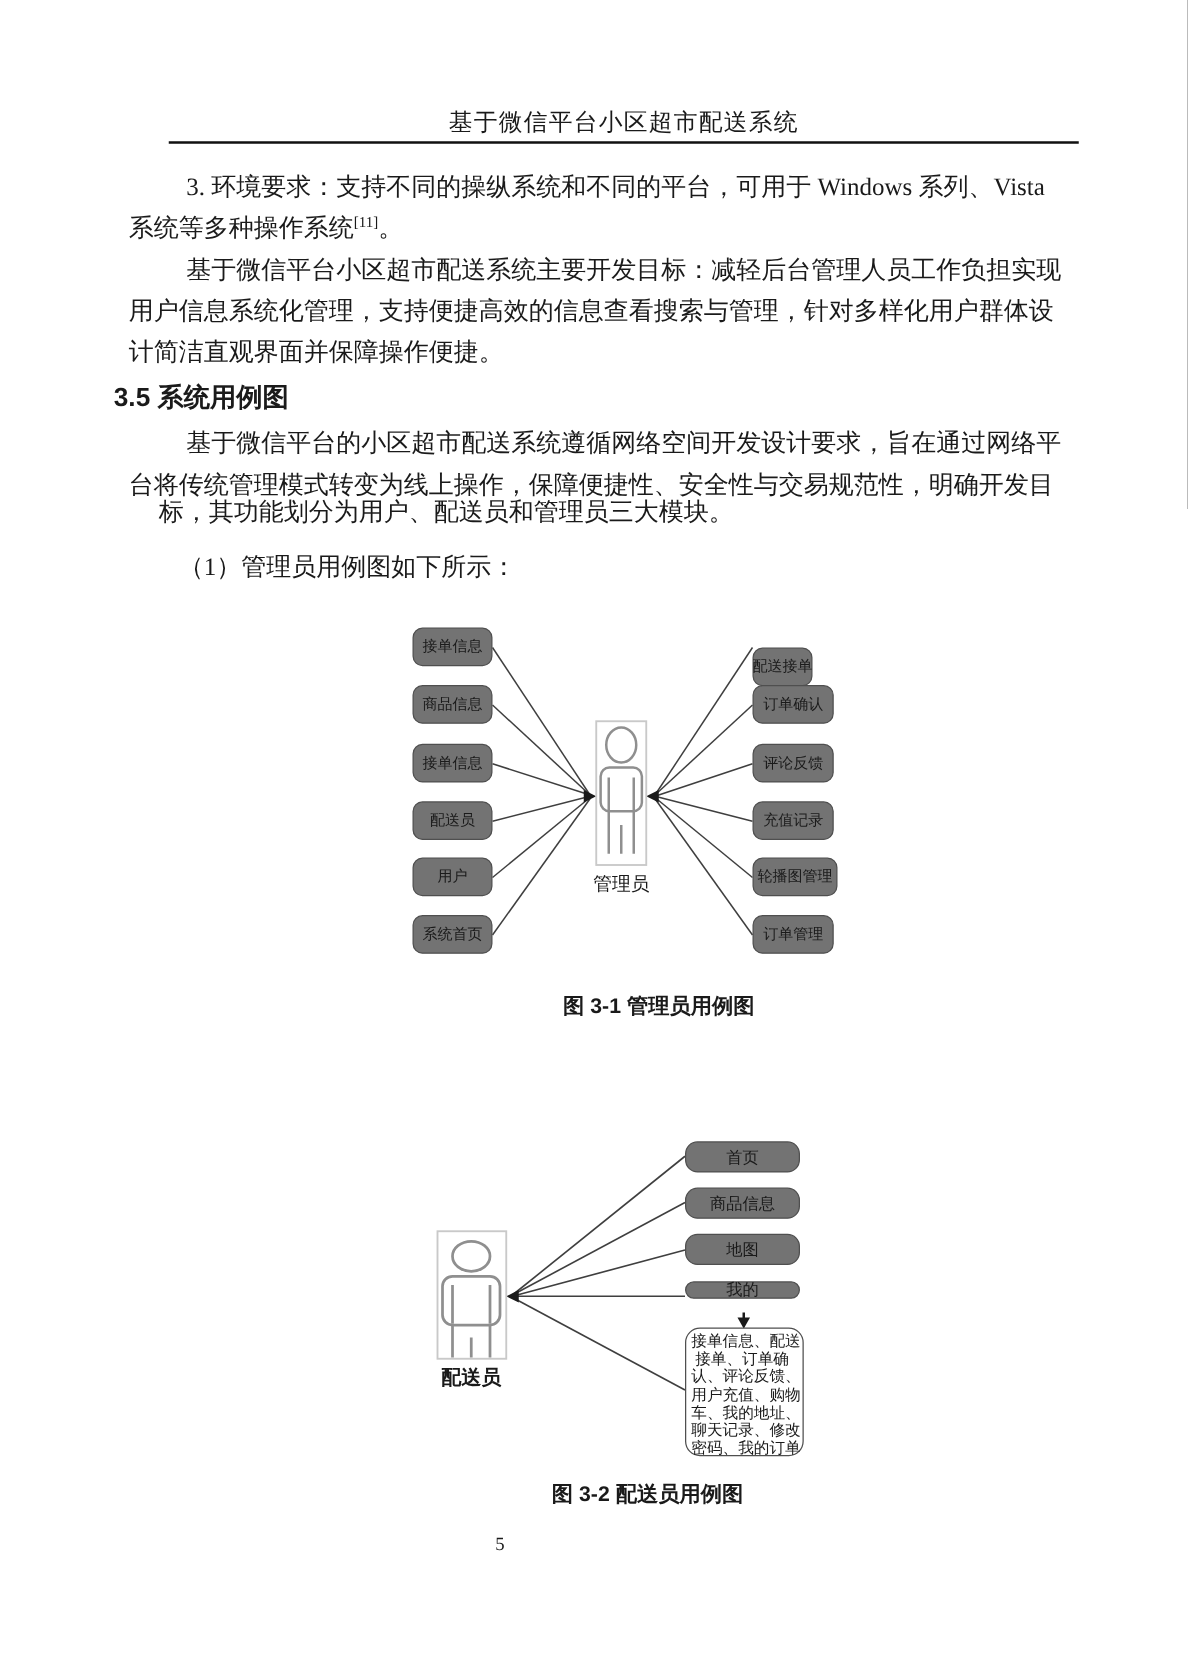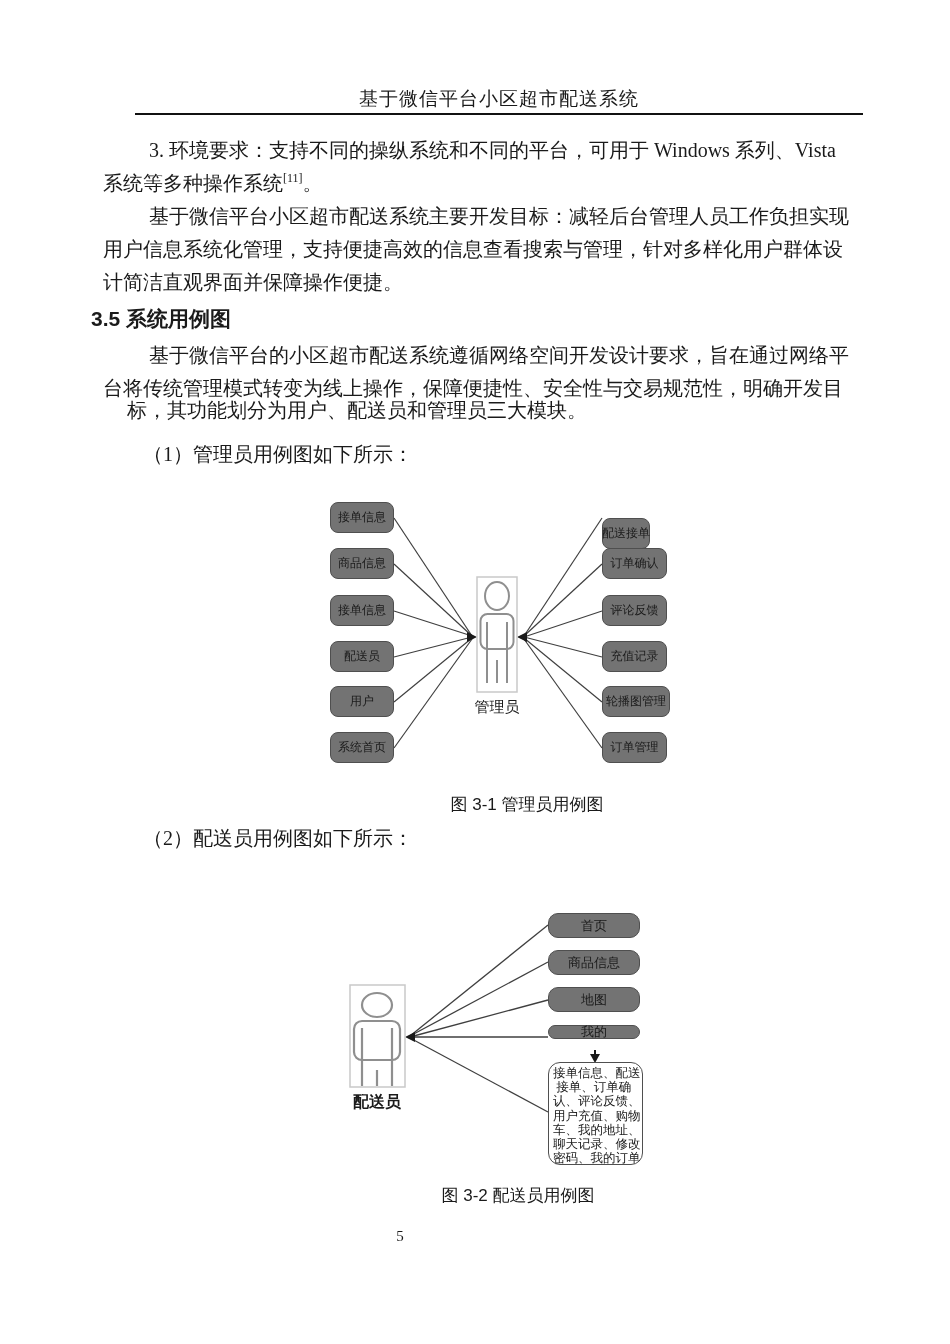--- a/index.html
+++ b/index.html
@@ -17,21 +17,21 @@
     position:absolute;left:103px;width:760px;height:33px;line-height:33px;
     font-size:20px;white-space:nowrap;
   }
   .tline sup{font-size:12px;line-height:0;}
   .heading{
     position:absolute;left:91px;top:302px;width:760px;height:34px;line-height:34px;
     font-family:"Liberation Sans","DejaVu Sans",sans-serif;font-weight:bold;font-size:21px;white-space:nowrap;
   }
   .caption{
     position:absolute;transform:translateX(-50%);white-space:nowrap;
-    font-family:"Liberation Sans","DejaVu Sans",sans-serif;font-weight:normal;font-size:17px;line-height:20px;
+    font-family:"Liberation Sans","DejaVu Sans",sans-serif;font-weight:bold;font-size:17px;line-height:20px;
   }
   .diagram{position:absolute;}
   .diagram svg{position:absolute;left:0;top:0;}
   .ucbox{
     position:absolute;box-sizing:border-box;border:1px solid #4f4f4f;border-radius:8px;
     background:#737373;text-align:center;font-size:12px;color:#1a1a1a;
     display:flex;align-items:center;justify-content:center;white-space:nowrap;
   }
   .ucbox.d2{border-radius:10px;font-size:13px;}
   .actor-label{position:absolute;text-align:center;font-size:15px;white-space:nowrap;}
@@ -106,21 +106,20 @@
     <div class="ucbox" style="left:302px;top:58px;width:65px;height:31px;">订单确认</div>
     <div class="ucbox" style="left:302px;top:105px;width:65px;height:31px;">评论反馈</div>
     <div class="ucbox" style="left:302px;top:151px;width:65px;height:31px;">充值记录</div>
     <div class="ucbox" style="left:302px;top:196px;width:68px;height:31px;">轮播图管理</div>
     <div class="ucbox" style="left:302px;top:242px;width:65px;height:31px;">订单管理</div>
     <div class="actor-label" style="left:172px;top:208px;width:50px;">管理员</div>
   </div>
 
   <div class="caption" style="left:527px;top:795px;">图 3-1 管理员用例图</div>
 
-  <div class="tline" style="top:822px;padding-left:40px;">（2）配送员用例图如下所示：</div>
 
   <div class="diagram" style="left:330px;top:900px;width:340px;height:290px;">
     <svg width="340" height="290" viewBox="0 0 340 290">
       <g stroke="#3f3f3f" stroke-width="1.3">
         <line x1="80" y1="136" x2="218" y2="25"></line>
         <line x1="80" y1="136" x2="218" y2="62"></line>
         <line x1="80" y1="137" x2="218" y2="100"></line>
         <line x1="80" y1="137" x2="218" y2="137"></line>
         <line x1="80" y1="138" x2="218" y2="212"></line>
       </g>

